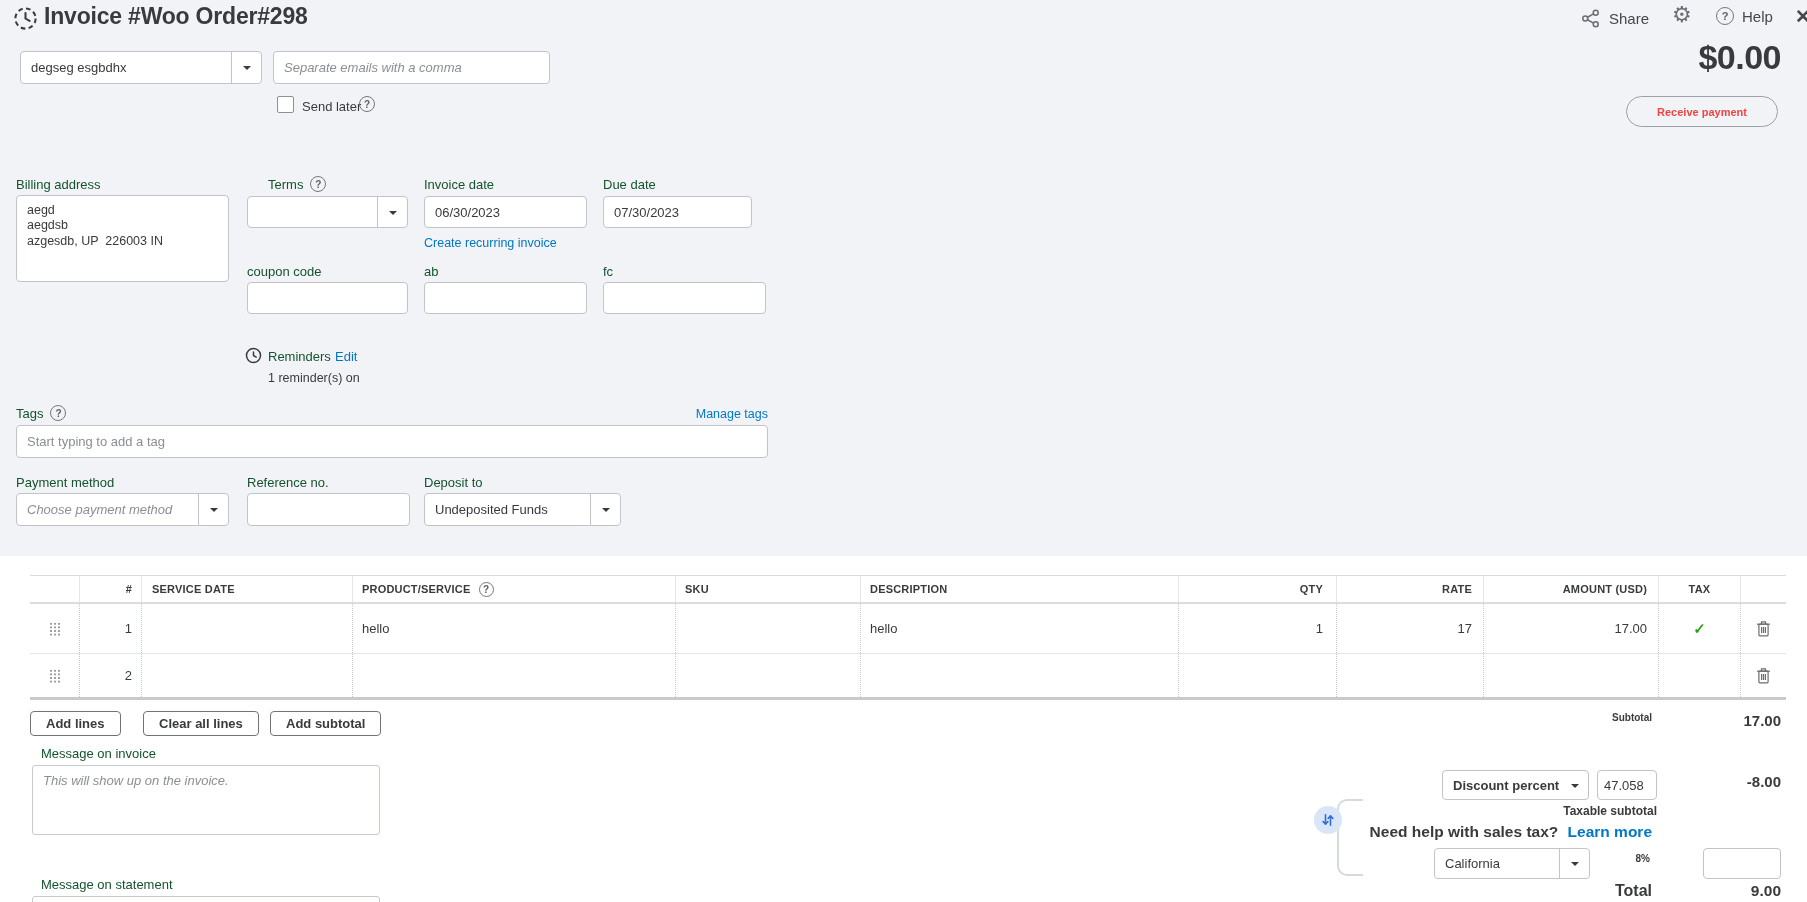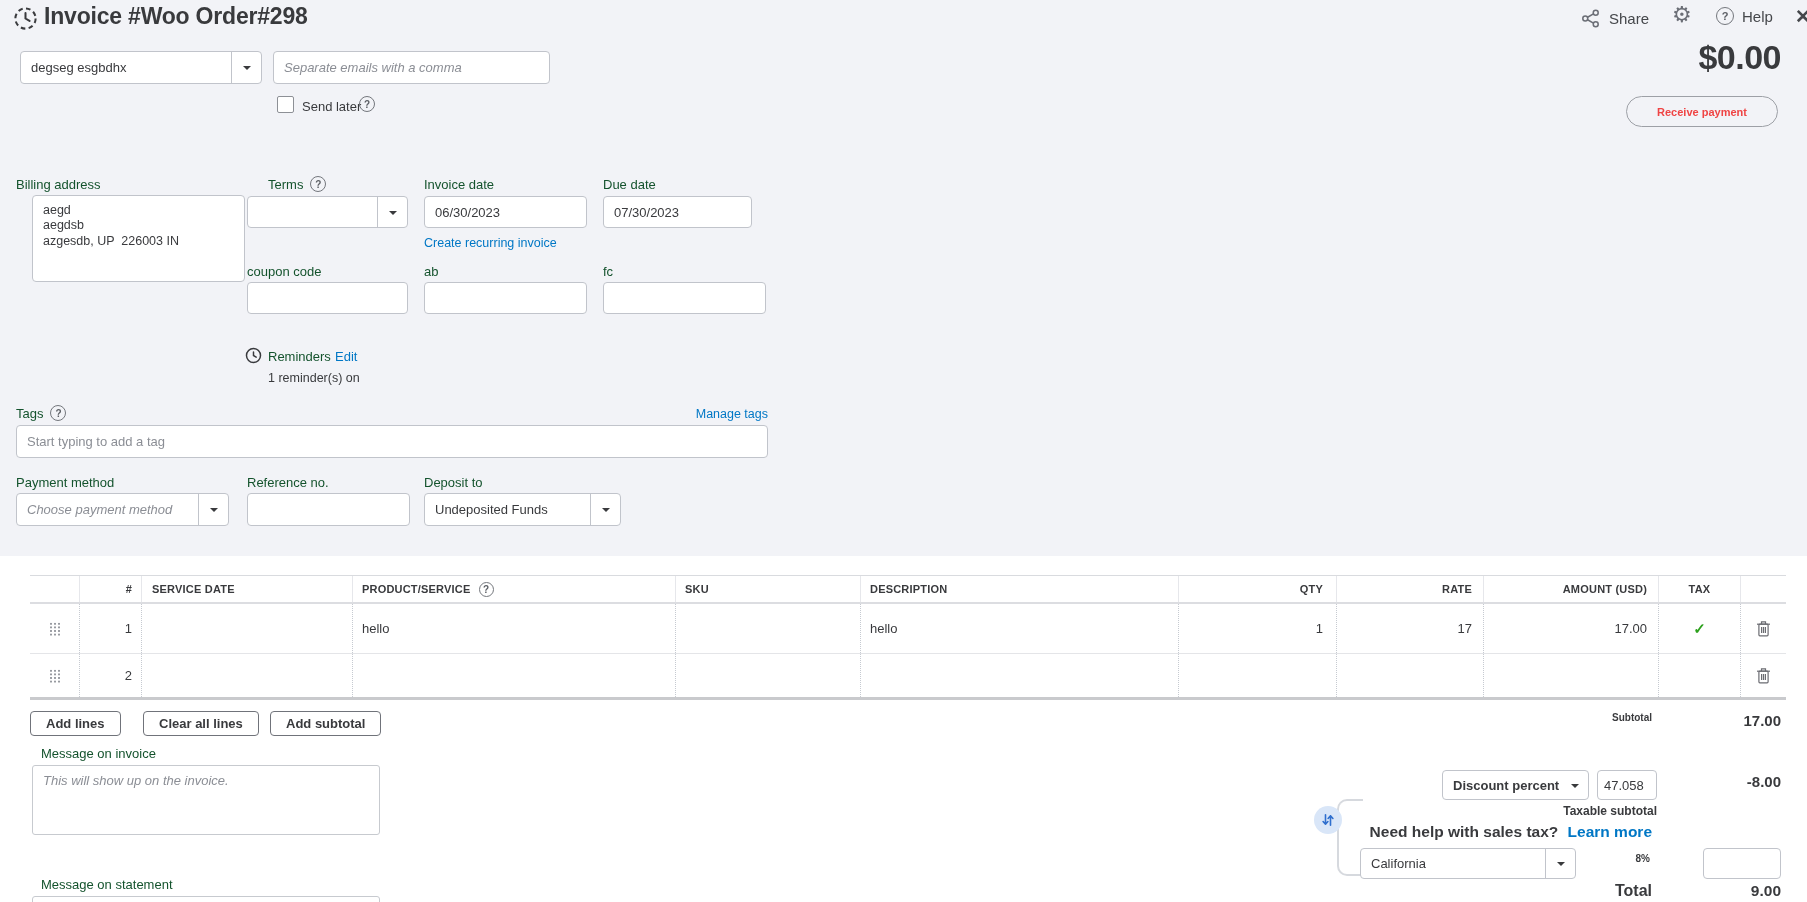--- a/index.html
+++ b/index.html
@@ -126,21 +126,21 @@
       <span class="caret"></span>
     </div>
 </div>
 <input class="abs ph-italic" style="left: 273px; top: 51px; width: 277px; height: 33px;" placeholder="Separate emails with a comma">
 
 <div class="abs checkbox" style="left:277px; top:96px;"></div>
 <div class="abs" style="left:302px; top:99px; font-size:13px;">Send later</div>
 <span class="abs qmark" style="left:359px; top:96px;">?</span>
 
 <div class="abs lbl" style="left:16px; top:177px;">Billing address</div>
-<textarea class="abs" style="left: 16px; top: 195px; width: 213px; height: 87px; font-size: 12.5px; margin-left: 16px;">aegd
+<textarea class="abs" style="left: 16px; top: 195px; width: 213px; height: 87px; font-size: 12.5px;">aegd
 aegdsb
 azgesdb, UP  226003 IN</textarea>
 
 <div class="abs" style="left:244px; top:176px; display:flex; align-items:center; gap:7px;margin-left:24px;">
   <span class="lbl">Terms</span>
   <span class="qmark">?</span>
 </div>
 <div class="abs dropdown" style="left:247px; top:196px; width:161px; height:32px;">
   <div class="dd-value"></div>
   <div class="dd-arrow">
@@ -292,21 +292,21 @@
       <path d="M9.5 12.2 v-9.4 M9.5 2.8 l-2.4 2.7 M9.5 2.8 l2.4 2.7"></path>
     </svg>
   </span>
 </div>
 
 <div class="abs" style="right:155px; top:823px; font-size:15.5px; font-weight:bold; white-space:nowrap;">
   <span>Need help with sales tax?</span>
   <a class="link" style="margin-left:5px;">Learn more</a>
 </div>
 
-<div class="abs dropdown" style="left:1360px; top:848px; width:216px; height:31px;">
+<div class="abs dropdown" style="left:1434px; top:848px; width:156px; height:31px;">
   <div class="dd-value">California</div>
   <div class="dd-arrow">
       <span class="caret"></span>
     </div>
 </div>
 <div class="abs tot-lbl" style="right:157px; top:853px;">8%</div>
 <input class="abs" style="left: 1703px; top: 848px; width: 78px; height: 31px;" value="">
 
 <div class="abs tot-lbl" style="right:155px; top:882px; font-size:16px;">Total</div>
 <div class="abs tot-val" style="right:26px; top:882px; font-size:15.5px;">9.00</div>

